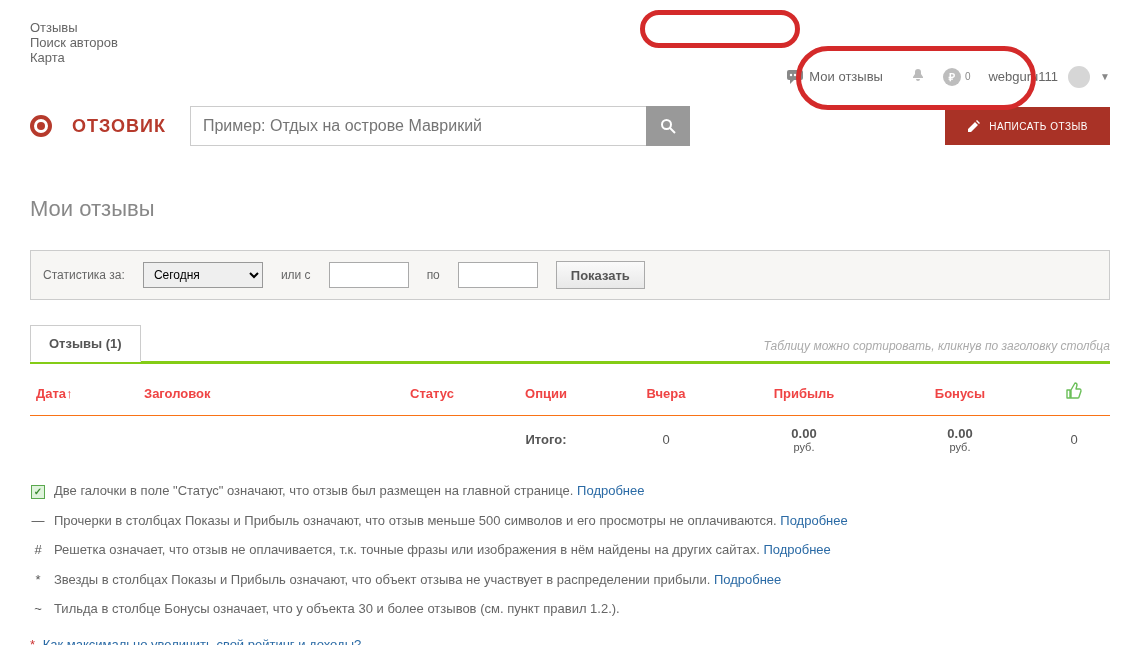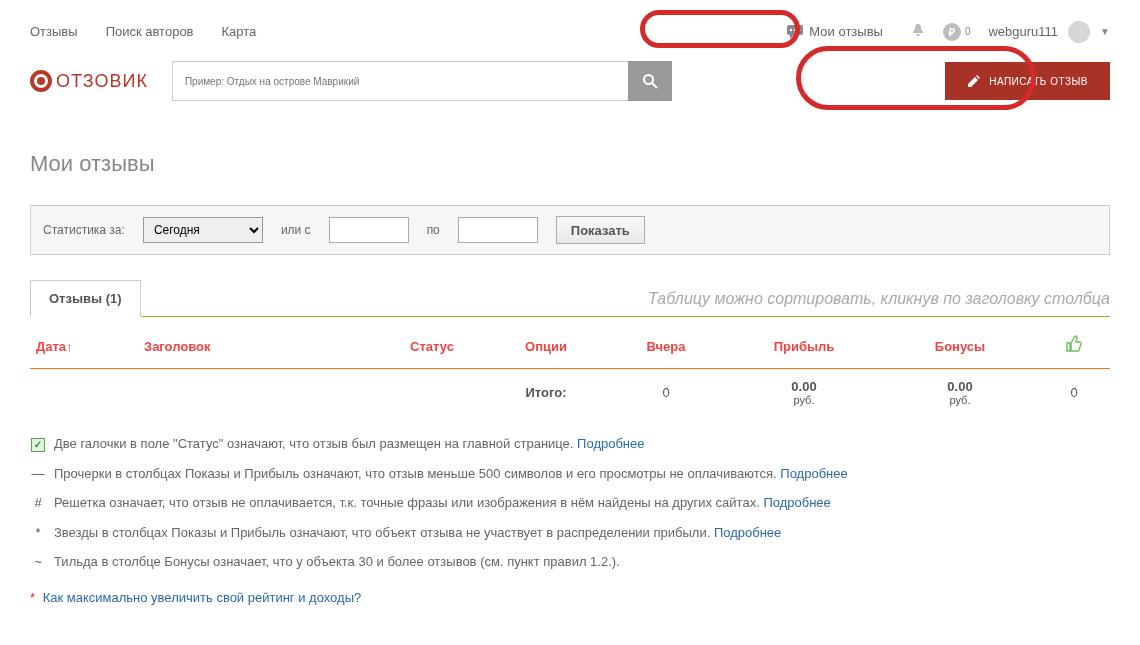--- a/index.html
+++ b/index.html
@@ -8,22 +8,22 @@
     font-family: Arial, Helvetica, sans-serif;
     font-size: 13px;
     color: #555;
     background: #fff;
   }
   .wrap { width: 1140px; margin: 0 auto; padding: 0 30px 40px 30px; }
 
   
   .topnav {
     display: flex;
-    align-items: center;
     padding: 20px 0 14px;
+    flex-direction: column;
   }
   .topnav .navlink {
     margin-right: 28px;
     color: #666;
     font-size: 13px;
     cursor: pointer;
   }
   .topnav .right { margin-left: auto; display: flex; align-items: center; gap: 18px; }
   .myrev {
     display: flex; align-items: center; gap: 6px;
@@ -43,34 +43,34 @@
     width: 22px; height: 22px; border-radius: 50%;
     background: #d6d6d6;
   }
   .chev { color: #888; font-size: 10px; }
 
   
   .headerrow {
     display: flex; align-items: center; gap: 24px;
     margin-top: 4px;
   }
-  .logo { display: flex; align-items: center; gap: 4px; color: #b63a2c; font-weight: normal; font-size: 18px; letter-spacing: 1px; }
+  .logo { display: flex; align-items: center; gap: 20px; color: #b63a2c; font-weight: bold; font-size: 18px; letter-spacing: 1px; }
   .logo-circle {
     width: 22px; height: 22px; border: 4px solid #b63a2c; border-radius: 50%;
     position: relative;
   }
   .logo-circle::after {
     content: ""; position: absolute; width: 8px; height: 8px;
     background: #b63a2c; border-radius: 50%;
     top: 50%; left: 50%; transform: translate(-50%,-50%);
   }
   .searchwrap { flex: 1; display: flex; max-width: 500px; }
   .searchbox {
     flex: 1; height: 40px; border: 1px solid #ccc; border-right: none;
-    padding: 0 12px; font-size: 10px; color: #888; outline: none;
+    padding: 0 12px; font-size: 16px; color: #888; outline: none;
   }
   .searchbtn {
     width: 44px; height: 40px; background: #999; color: #fff;
     display: flex; align-items: center; justify-content: center;
     border: none; cursor: pointer; font-size: 16px;
   }
   .writebtn {
     margin-left: auto;
     background: #a93226; color: #fff;
     border: none; padding: 12px 22px;
@@ -111,28 +111,28 @@
     border: 1px solid #aaa; font-size: 13px; font-weight: bold; color: #555; cursor: pointer;
   }
 
   .warn {
     margin-top: 14px; font-size: 13px; color: #666; line-height: 1.5;
   }
   .warn .star { color: #c33; }
   .warn b { color: #333; }
 
   
-  .tabrow { display: flex; align-items: flex-end; margin-top: 24px; border-bottom: 1px solid #84cc16; }
+  .tabrow { display: flex; align-items: flex-end; margin-top: 24px; border-bottom: 3px solid #84cc16; }
   .tab {
     border: 1px solid #ccc; border-bottom: 1px solid #fff;
     padding: 10px 18px; font-weight: bold; color: #555;
     position: relative; top: 1px; background: #fff;
   }
   .hint {
-    margin-left: auto; font-style: italic; color: #aaa; font-size: 16px; padding-bottom: 8px;
+    margin-left: auto; font-style: italic; color: #aaa; font-size: 12px; padding-bottom: 8px;
   }
 
   
   .tblwrap { margin-top: 8px; }
   table { width: 100%; border-collapse: collapse; font-size: 13px; color: #555; }
   th {
     padding: 10px 6px; font-weight: bold; color: #ef4444; text-align: center;
     border-bottom: 1px solid #f97316;
   }
   th.left { text-align: left; }

